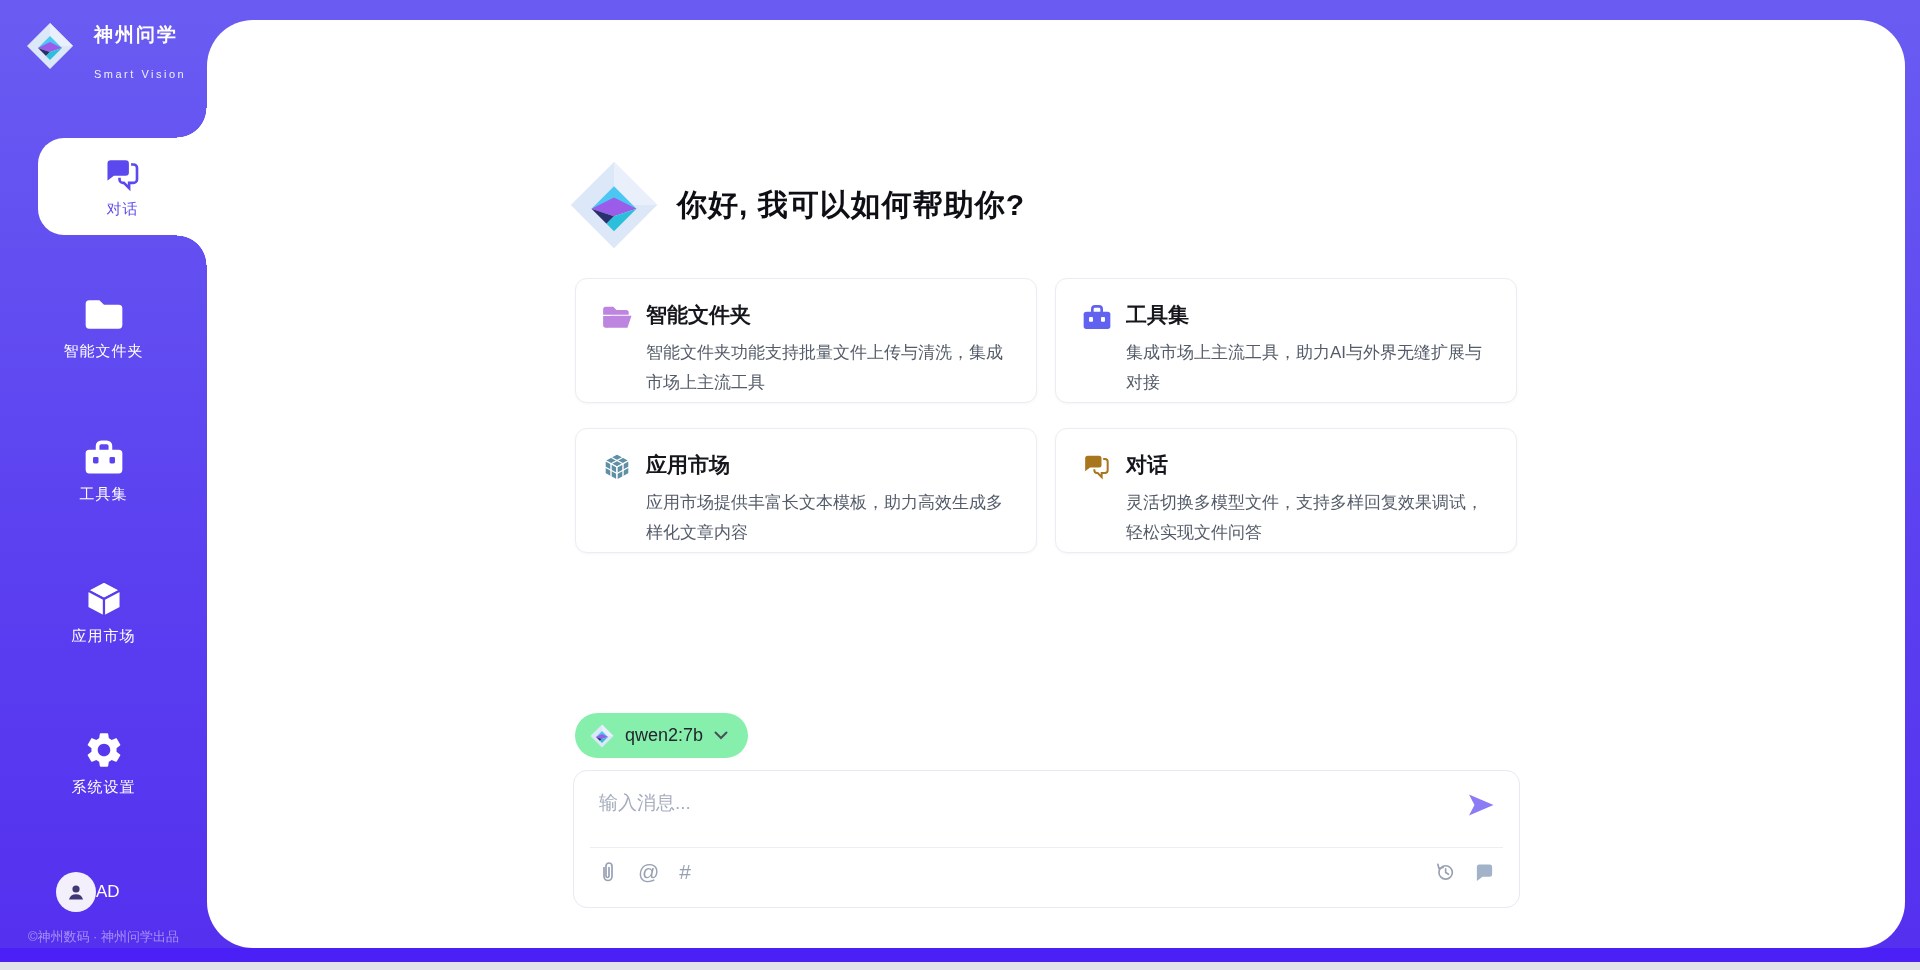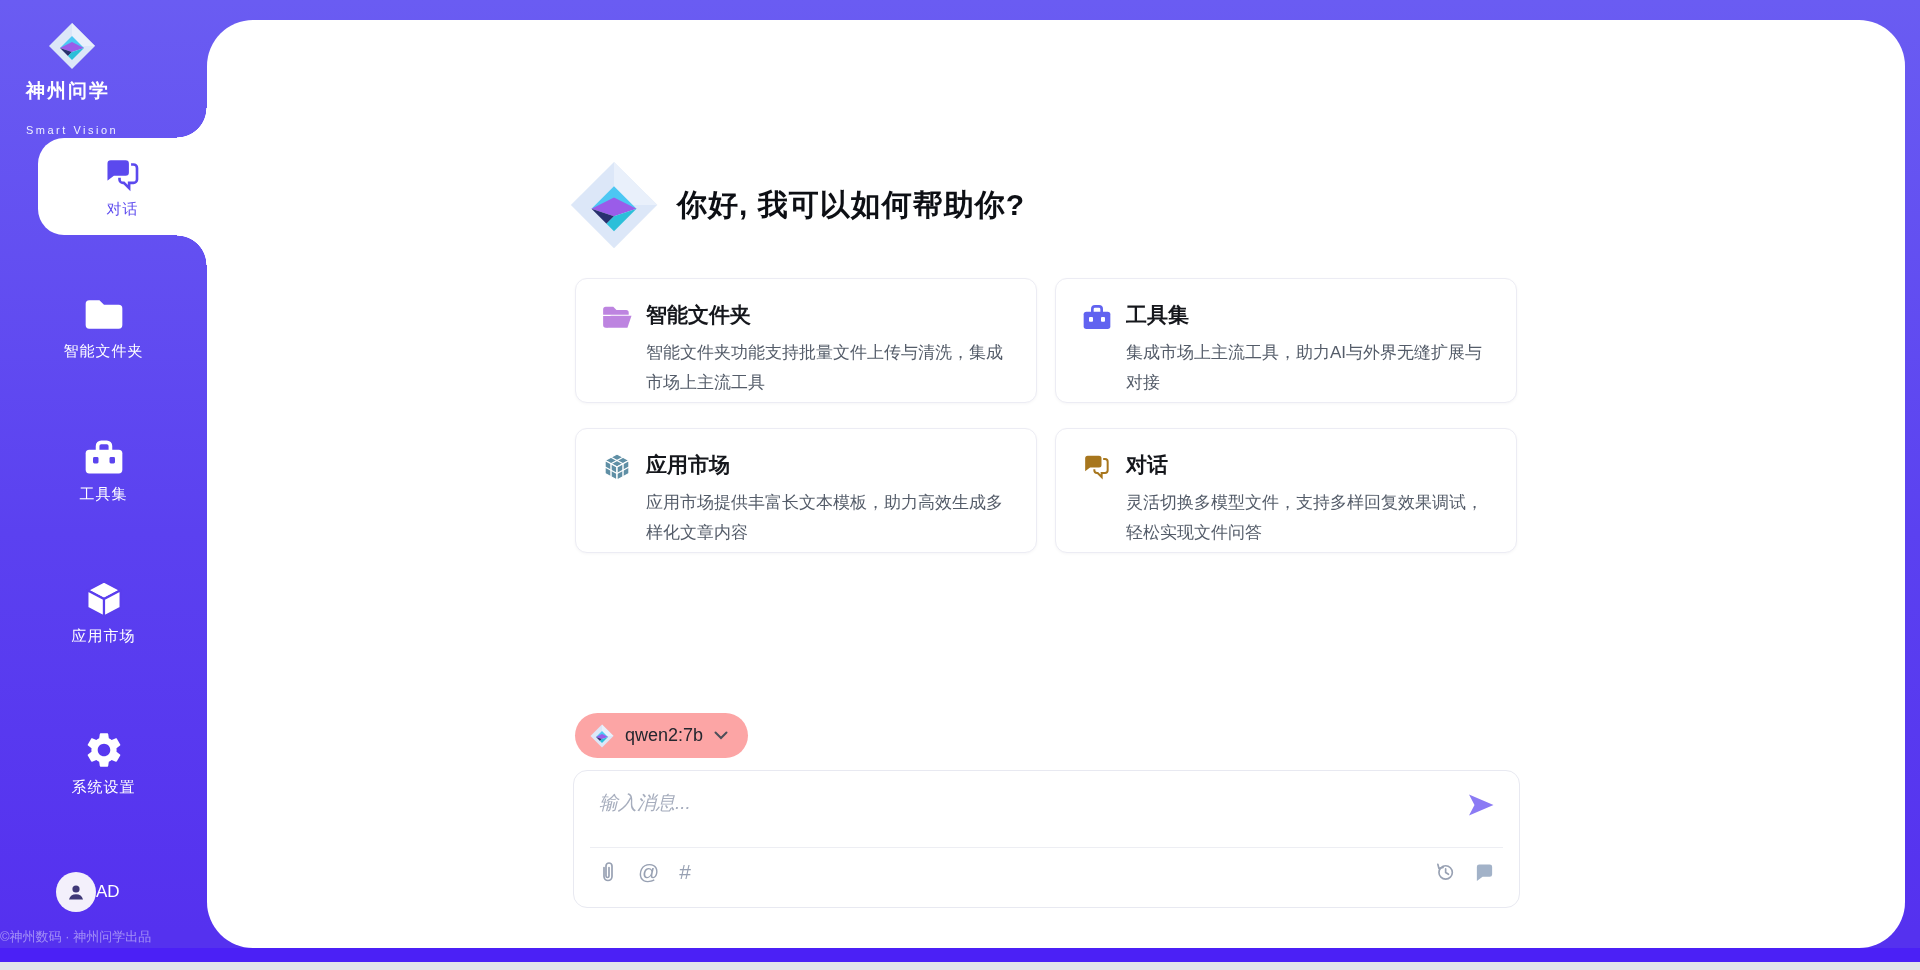--- a/index.html
+++ b/index.html
@@ -7,21 +7,21 @@
   body {
     font-family:"Liberation Sans","DejaVu Sans",sans-serif;
     background:linear-gradient(180deg,#6a5cf2 0%,#5b41f0 55%,#5531ef 96%);
     position:relative;
   }
   .bottom-band { position:absolute; left:0; right:0; bottom:8px; height:14px; background:#4b20f6; }
   .bottom-edge { position:absolute; left:0; right:0; bottom:0; height:8px; background:#e2e3ea; }
 
   
   .sidebar { position:absolute; left:0; top:0; width:207px; height:100%; z-index:2; }
-  .brand { position:absolute; left:26px; top:22px; display:flex; align-items:center; gap:8px;flex-direction:column; }
+  .brand { position:absolute; left:26px; top:22px; display:flex; gap:20px; }
   .brand svg { width:48px; height:48px; }
   .brand-cn { color:#fff; font-size:19px; font-weight:700; letter-spacing:2px; }
   .brand-en { color:#eef0ff; font-size:11px; letter-spacing:2.5px; margin-top:20px; }
 
   .nav-item { position:absolute; left:0; width:207px; display:flex; flex-direction:column;
               align-items:center; gap:7px; cursor:pointer; }
   .nav-item svg { width:44px; height:42px; }
   .nav-label { color:#fff; font-size:15px; letter-spacing:1px; }
 
   .active-blob { position:absolute; left:38px; top:138px; width:169px; height:97px;
@@ -31,21 +31,21 @@
   .active-blob .nav-label { color:#5b49ee; }
   .tab-corner { position:absolute; left:177px; width:30px; height:30px; z-index:3; }
   .tab-corner.top { top:108px; background:radial-gradient(circle 30px at 0 0, rgba(0,0,0,0) 29px, #fff 29.6px); }
   .tab-corner.bottom { top:235px; background:radial-gradient(circle 30px at 0 100%, rgba(0,0,0,0) 29px, #fff 29.6px); }
 
   .user-row { position:absolute; left:56px; top:872px; display:flex; align-items:center; cursor:pointer; }
   .avatar { width:40px; height:40px; border-radius:50%; background:#f3f0fb; display:flex;
             align-items:center; justify-content:center; }
   .avatar svg { width:24px; height:24px; }
   .user-name { color:#fff; font-size:17px; font-weight:500; }
-  .side-footer { position:absolute; left:0; top:928px; width:207px; text-align:left;
+  .side-footer { position:absolute; left:0; top:928px; width:207px; text-align:center;
                  color:rgba(255,255,255,0.45); font-size:13px; }
 
   
   .panel { position:absolute; left:207px; top:20px; width:1698px; height:928px;
            background:#fff; border-radius:46px; z-index:1; }
 
   .greeting { position:absolute; left:362px; top:140px; display:flex; align-items:center; gap:18px;justify-content:flex-end; }
   .greeting svg { width:90px; height:90px; }
   .greeting h1 { font-size:30px; font-weight:700; color:#0d0f14; letter-spacing:1px; }
 
@@ -53,31 +53,31 @@
            grid-template-columns:462px 462px; column-gap:18px; row-gap:25px; }
   .card { position:relative; height:125px; background:#fff; border:1px solid #ececf4;
           border-radius:12px; padding:22px 24px 0 70px; cursor:pointer;
           box-shadow:0 1px 3px rgba(25,25,60,0.04); }
   .card-icon { position:absolute; left:25px; top:23px; width:32px; height:30px; }
   .card-icon svg { width:32px; height:30px; }
   .card-title { font-size:21px; font-weight:700; color:#15171c; margin-bottom:9px; }
   .card-desc { font-size:17px; color:#545c69; line-height:30px; }
 
   .model-pill { position:absolute; left:368px; top:693px; height:45px; border-radius:23px;
-                background:#fca5a5; display:inline-flex; align-items:center; gap:11px;
+                background:#86efac; display:inline-flex; align-items:center; gap:11px;
                 padding:0 20px 0 15px; cursor:pointer; }
   .model-pill svg.logo { width:24px; height:24px; }
   .model-name { font-size:18px; color:#23262e; }
   .model-pill .chev { width:14px; height:9px; }
 
   .composer { position:absolute; left:366px; top:750px; width:947px; height:138px;
               border:1px solid #e8e9f1; border-radius:14px; background:#fff; }
   .composer input { position:absolute; left:25px; top:14px; width:820px; height:36px;
                     border:none; outline:none; font-size:19px; color:#333;
-                    font-family:"Liberation Sans","DejaVu Sans",sans-serif;font-style:italic; }
+                    font-family:"Liberation Sans","DejaVu Sans",sans-serif; }
   .composer input::placeholder { color:#a6adbd; }
   .send-btn { position:absolute; right:23px; top:20px; width:30px; height:28px; cursor:pointer; }
   .comp-divider { position:absolute; left:16px; right:16px; top:76px; height:1px; background:#edeef3; }
   .tools-left { position:absolute; left:24px; top:90px; display:flex; align-items:center; gap:20px; color:#98a1b3; }
   .tools-right { position:absolute; right:24px; top:90px; display:flex; align-items:center; gap:18px; color:#98a1b3; }
   .tool-glyph { font-size:21px; line-height:22px; cursor:pointer; color:#98a1b3; }
   .tools-left svg, .tools-right svg { cursor:pointer; }
 </style>
 </head>
 <body>

